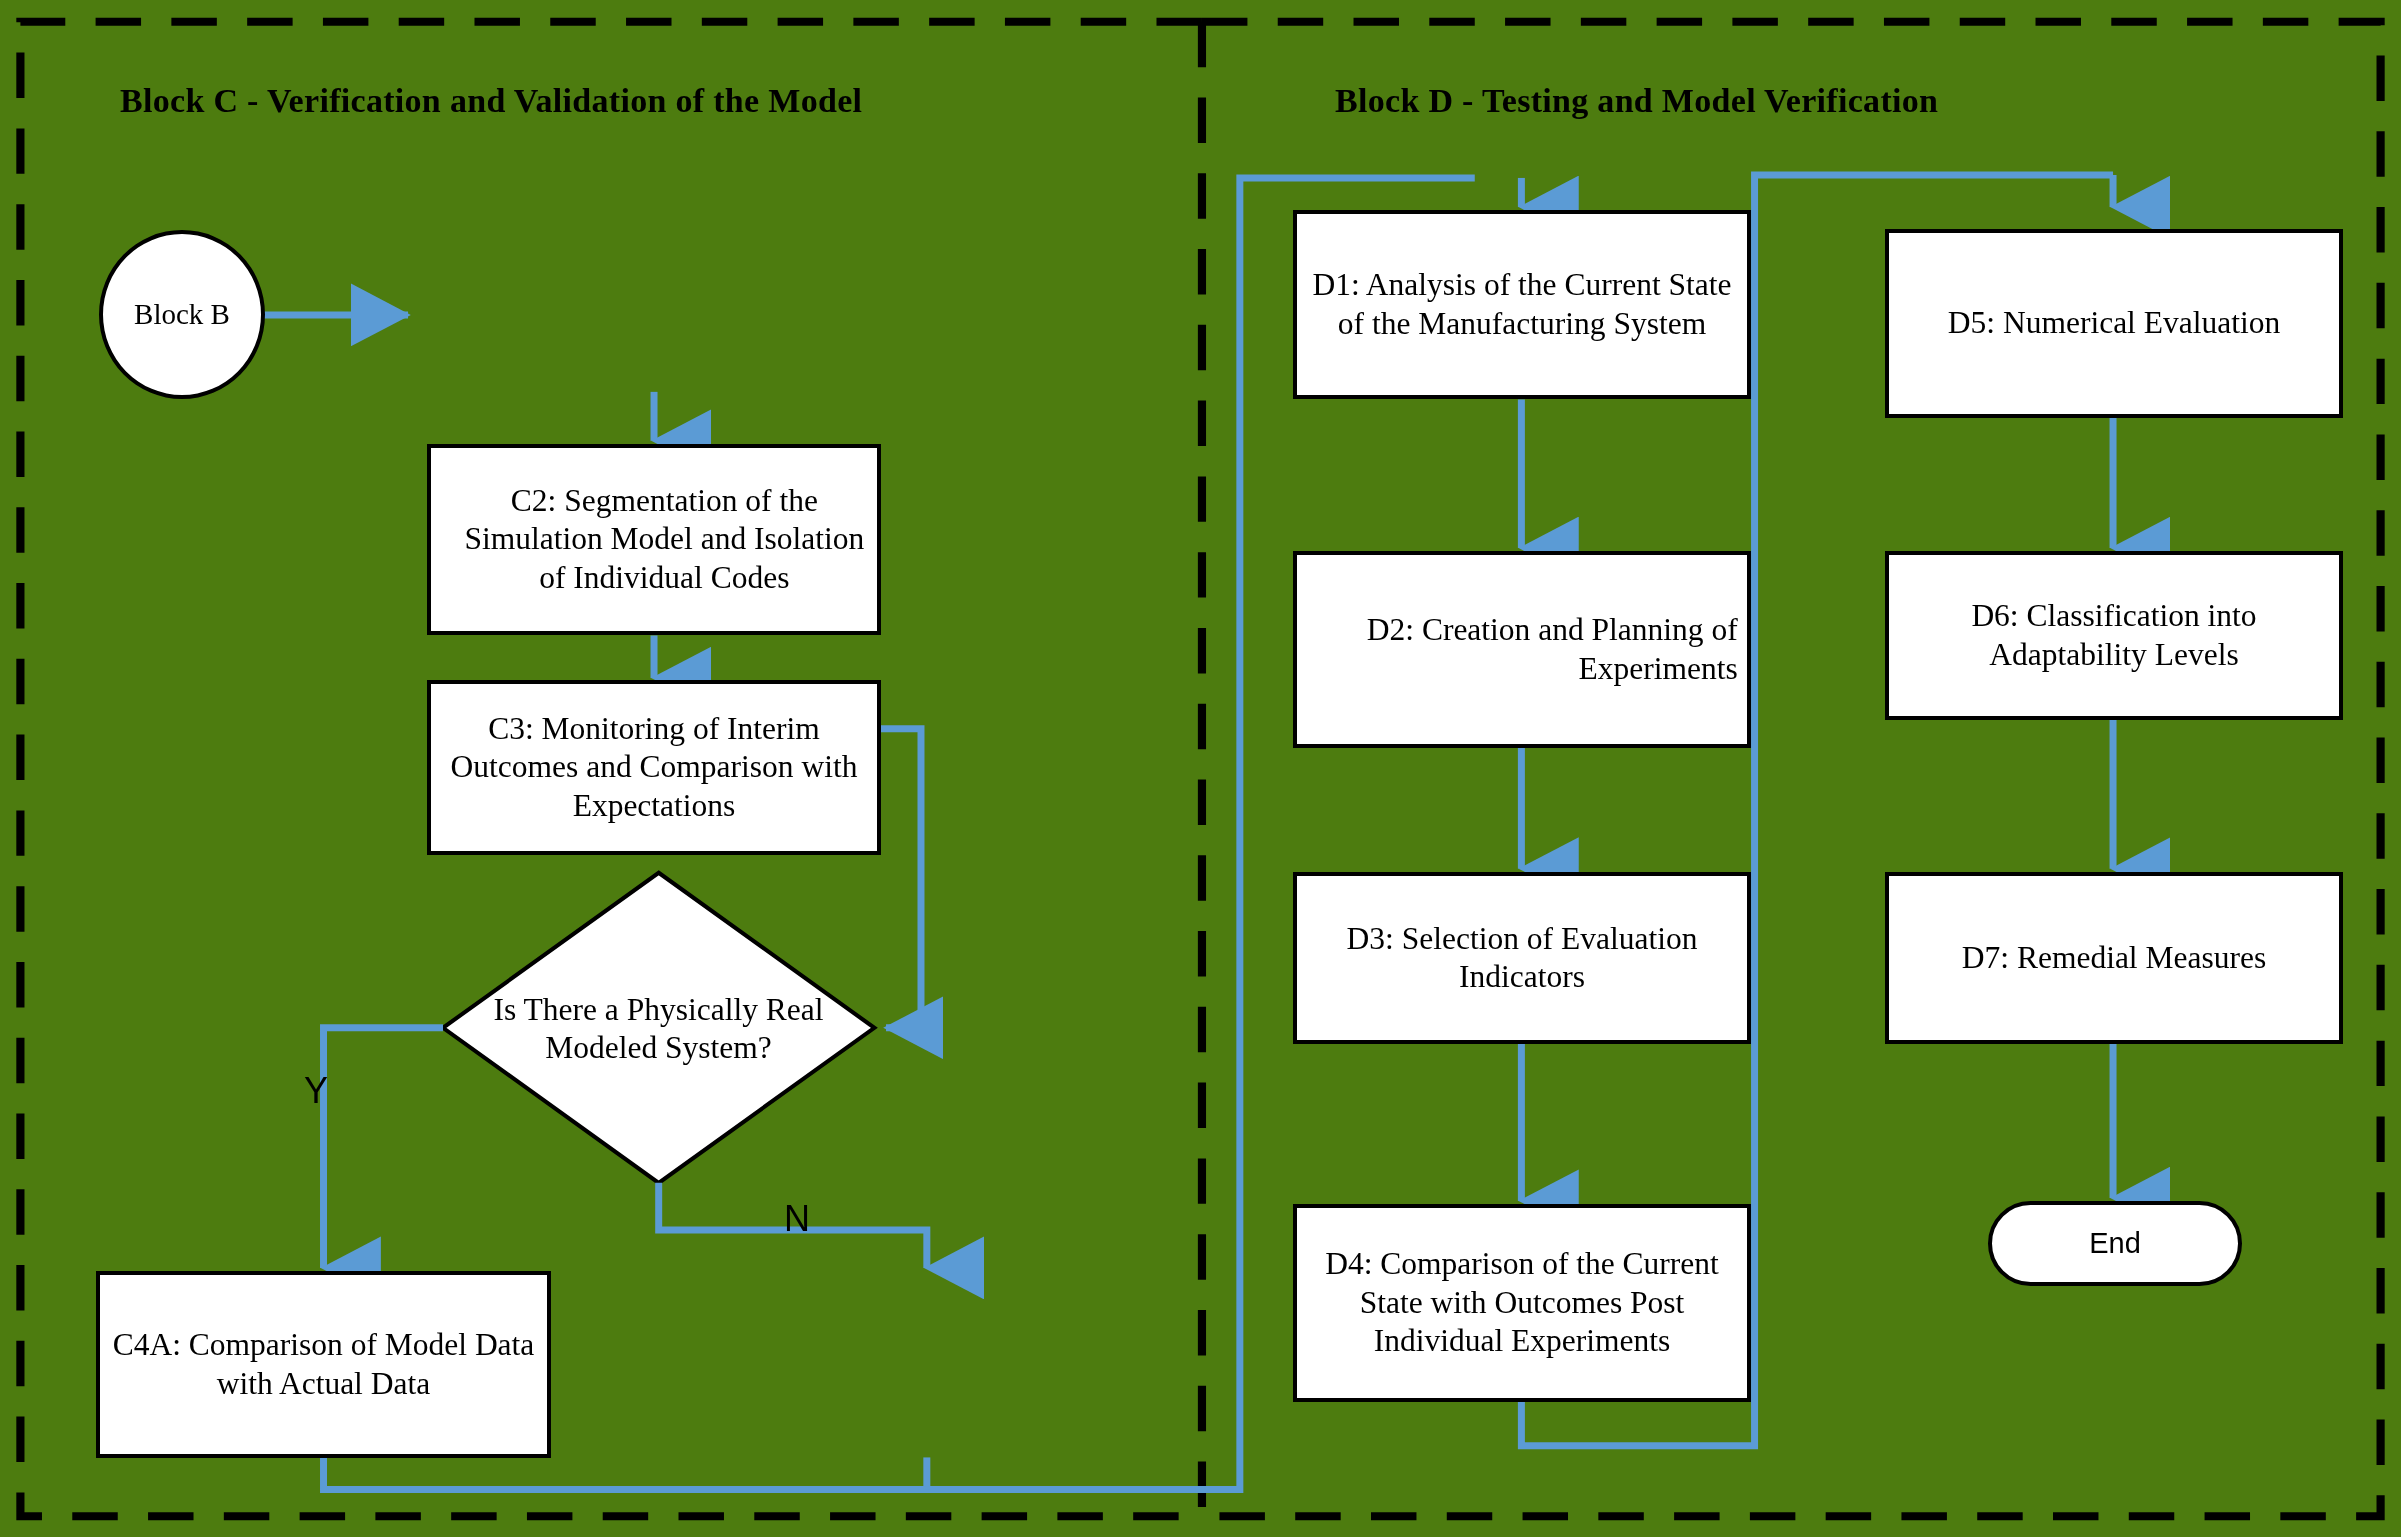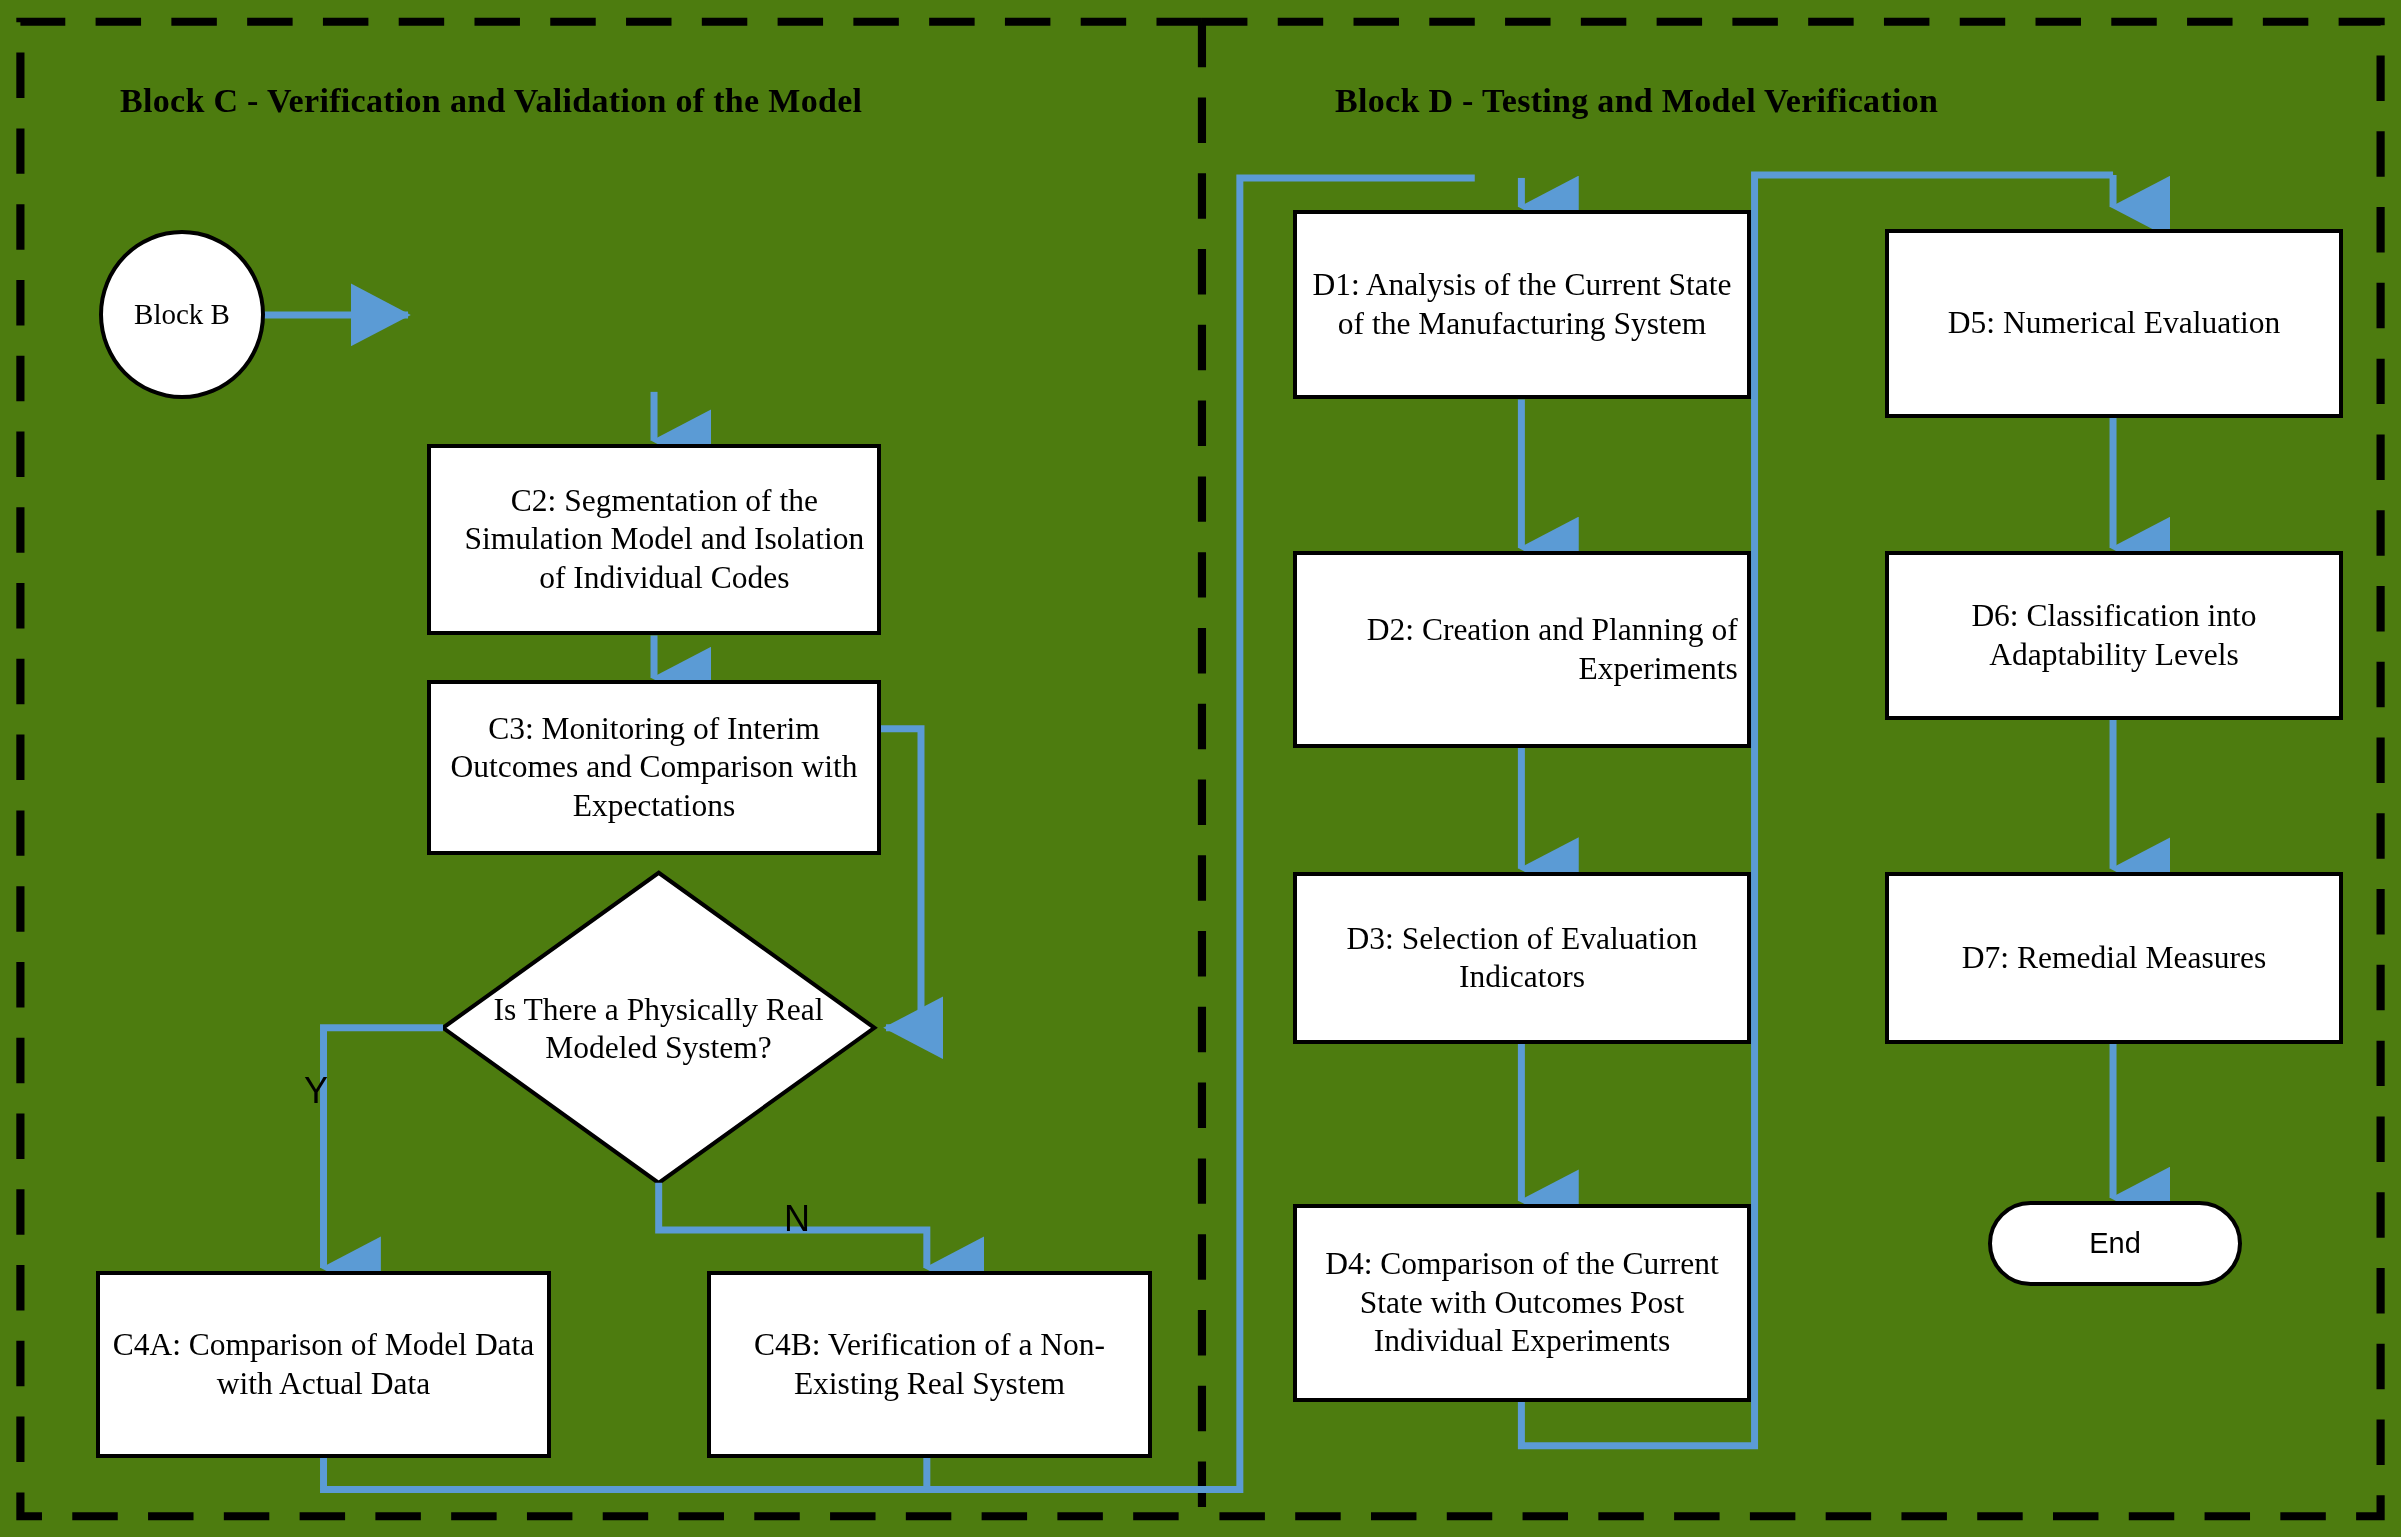--- a/index.html
+++ b/index.html
@@ -106,21 +106,20 @@
   <div class="node" style="left:427px;top:680px;width:454px;height:175px;">C3: Monitoring of Interim Outcomes and Comparison with Expectations</div>
 
   <div class="node diamond" style="left:443px;top:873px;width:431px;height:310px;"></div>
   <div class="diamond-label" style="left:466px;top:991px;width:385px;">Is There a Physically Real Modeled System?</div>
 
   <div class="edge-label" style="left:304px;top:1073px;">Y</div>
   <div class="edge-label" style="left:784px;top:1201px;">N</div>
 
   <div class="node" style="left:96px;top:1271px;width:455px;height:187px;">C4A: Comparison of Model Data with Actual Data</div>
 
-  <div class="node" style="left:707px;top:1271px;width:445px;height:187px;">C4B: Verification of a Non-Existing Real System</div>
 
   <div class="node" style="left:1293px;top:210px;width:458px;height:189px;">D1: Analysis of the Current State of the Manufacturing System</div>
 
   <div class="node" style="left:1293px;top:551px;width:458px;height:197px;text-align:right;">D2: Creation and Planning of Experiments</div>
 
   <div class="node" style="left:1293px;top:872px;width:458px;height:172px;">D3: Selection of Evaluation Indicators</div>
 
   <div class="node" style="left:1293px;top:1204px;width:458px;height:198px;">D4: Comparison of the Current State with Outcomes Post Individual Experiments</div>
 
   <div class="node" style="left:1885px;top:210px;width:458px;height:189px;margin-top:19px;">D5: Numerical Evaluation</div>

